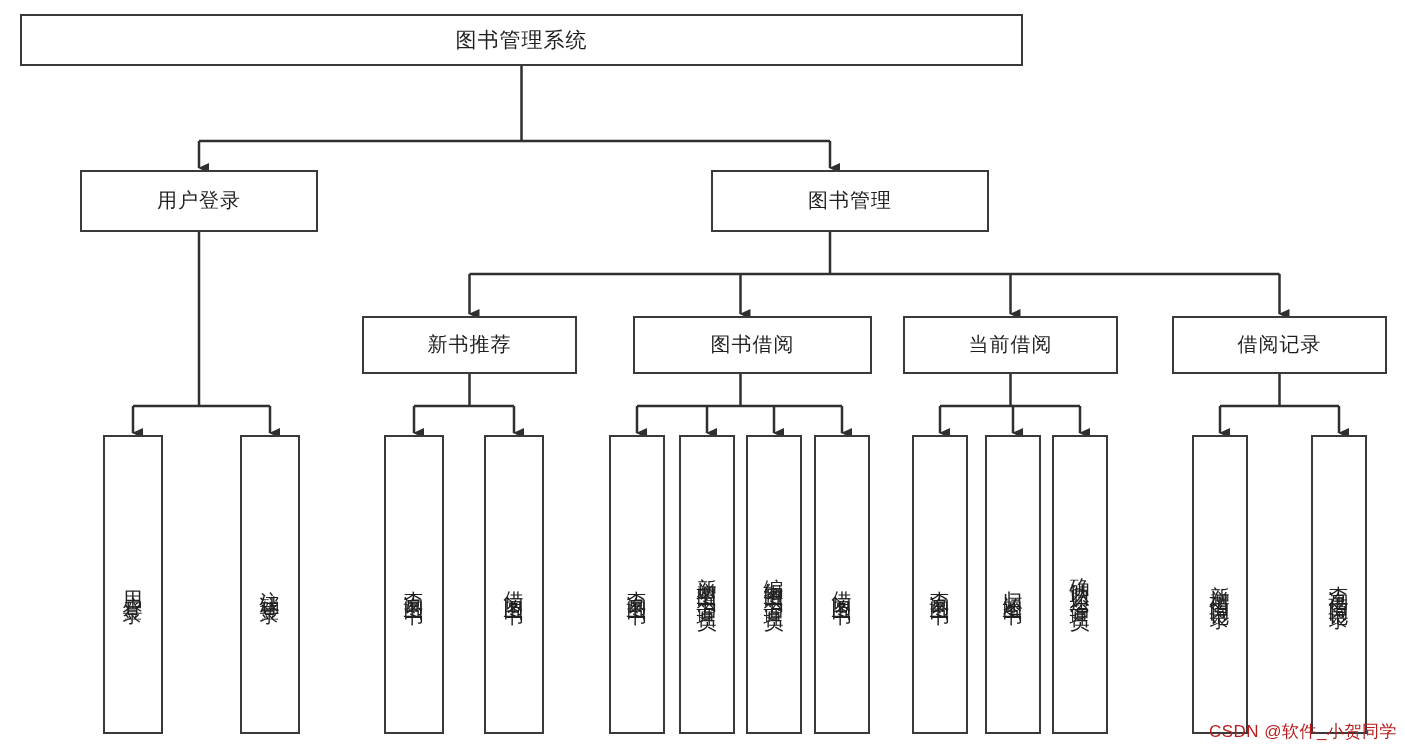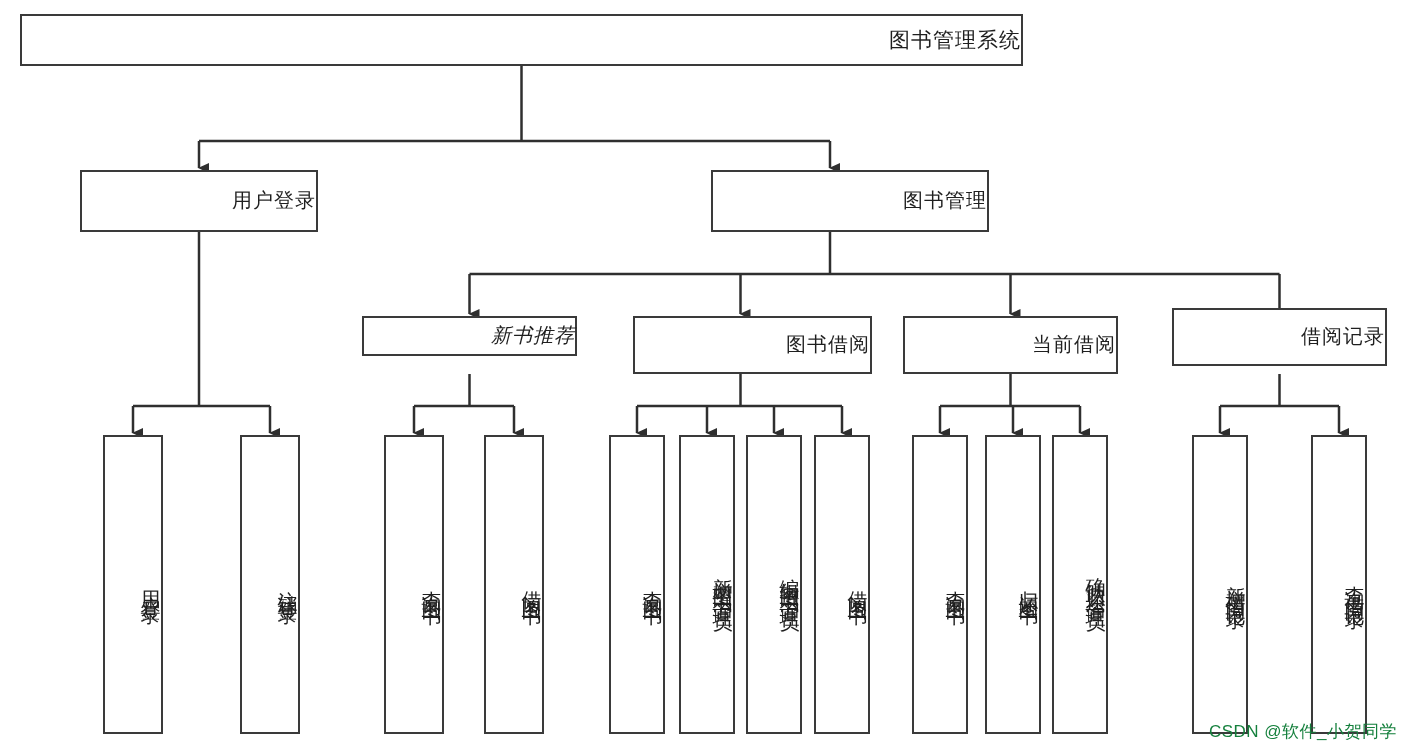--- a/index.html
+++ b/index.html
@@ -1,33 +1,33 @@
 <!DOCTYPE html>
 <html><head>
 <meta charset="utf-8">
 <style>
   html,body{margin:0;padding:0;background:#ffffff;}
   body{font-family:"Liberation Sans","DejaVu Sans",sans-serif;}
   #canvas{position:relative;width:1405px;height:747px;background:#ffffff;overflow:hidden;}
   #edges{position:absolute;left:0;top:0;width:1405px;height:747px;}
-  .node{position:absolute;box-sizing:border-box;background:#ffffff;border:2.5px solid #3a3a3a;display:flex;align-items:center;justify-content:flex-end;color:#1f1f1f;}
+  .node{position:absolute;box-sizing:border-box;background:#ffffff;border:2.5px solid #3a3a3a;display:flex;align-items:center;justify-content:center;color:#1f1f1f;}
   .node.lvl0{font-size:21px;}
   .node.lvl1{font-size:20px;}
   .node.lvl2{font-size:20px;}
   .node.leaf{font-size:20px;}
   .node .lbl{line-height:1.18;letter-spacing:1px;white-space:nowrap;}
   .node.leaf .lbl{
     writing-mode:vertical-rl;
     text-orientation:upright;
     letter-spacing:5px;
     line-height:1;
     max-height:272px;
   }
   .node.leaf.tall .lbl{max-height:290px;}
-  #watermark{position:absolute;right:8px;bottom:4px;font-size:17px;color:#15803d;letter-spacing:0.5px;white-space:nowrap;margin-top:7px;}
+  #watermark{position:absolute;right:8px;bottom:4px;font-size:17px;color:#b91c1c;letter-spacing:0.5px;white-space:nowrap;margin-top:7px;}
 </style>
 </head>
 <body>
 
 <div id="canvas">
   <svg id="edges" xmlns="http://www.w3.org/2000/svg">
     <defs>
       <marker id="arrow" markerWidth="10" markerHeight="11" refX="5" refY="10" orient="auto" markerUnits="userSpaceOnUse">
         <path d="M0,0 L10,0 L5,11 Z" fill="#2f2f2f"></path>
       </marker>
@@ -72,30 +72,30 @@
   <div id="nodes">
       <div class="node lvl0" style="left: 20px; top: 14px; width: 1003px; height: 52px;">
         <span class="lbl">图书管理系统</span>
       </div>
       <div class="node lvl1" style="left: 80px; top: 170px; width: 238px; height: 62px;">
         <span class="lbl">用户登录</span>
       </div>
       <div class="node lvl1" style="left: 711px; top: 170px; width: 278px; height: 62px;">
         <span class="lbl">图书管理</span>
       </div>
-      <div class="node lvl2" style="left: 362px; top: 316px; width: 215px; height: 40px; font-style: italic;">
+      <div class="node lvl2" style="left: 362px; top: 316px; width: 215px; height: 58px;">
         <span class="lbl">新书推荐</span>
       </div>
       <div class="node lvl2" style="left: 633px; top: 316px; width: 239px; height: 58px;">
         <span class="lbl">图书借阅</span>
       </div>
       <div class="node lvl2" style="left: 903px; top: 316px; width: 215px; height: 58px;">
         <span class="lbl">当前借阅</span>
       </div>
-      <div class="node lvl2" style="left: 1172px; top: 308px; width: 215px; height: 58px;">
+      <div class="node lvl2" style="left: 1172px; top: 316px; width: 215px; height: 58px;">
         <span class="lbl">借阅记录</span>
       </div>
       <div class="node leaf" style="left: 103px; top: 435px; width: 60px; height: 299px;">
         <span class="lbl">用户登录</span>
       </div>
       <div class="node leaf" style="left: 240px; top: 435px; width: 60px; height: 299px;">
         <span class="lbl">注销登录</span>
       </div>
       <div class="node leaf" style="left: 384px; top: 435px; width: 60px; height: 299px;">
         <span class="lbl">查询图书</span>

